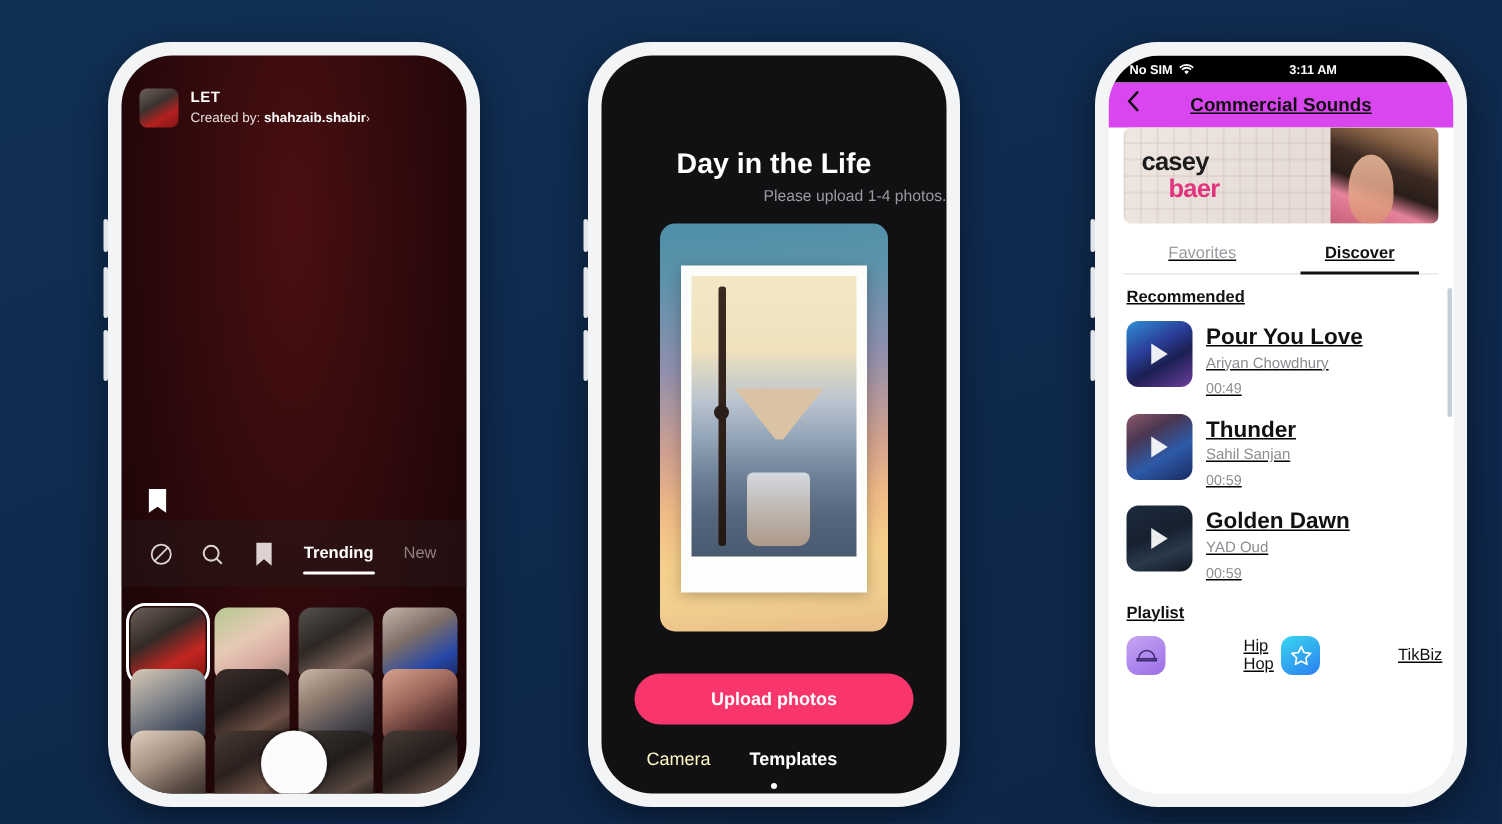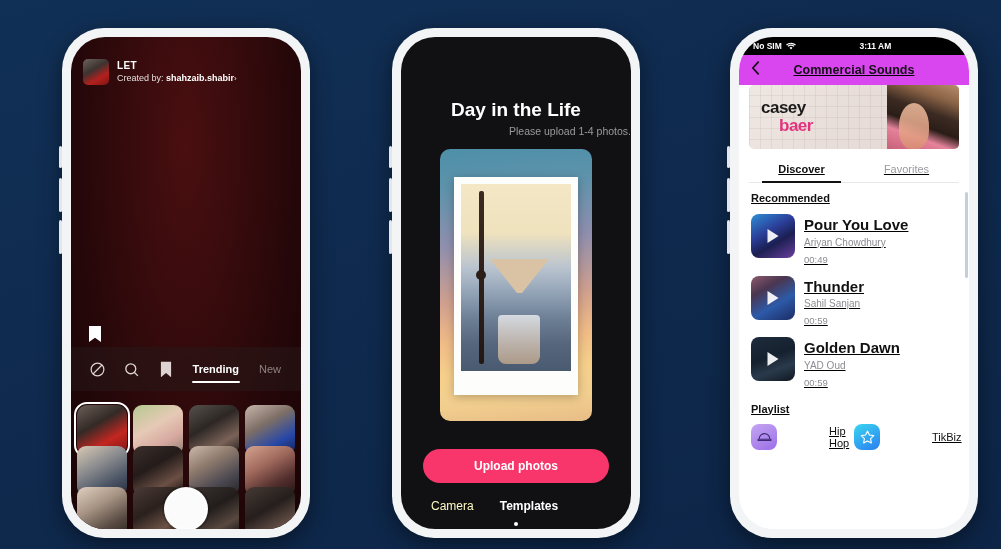--- a/index.html
+++ b/index.html
@@ -16,21 +16,21 @@
   }
 
   
   .phone {
     position: absolute;
     background: #f2f4f6;
     border-radius: 42px;
     box-shadow: 0 6px 22px rgba(0,0,0,.45);
     padding: 9px;
   }
-  .phone.p1 { left: 62px;  top: 28px;  width: 248px; height: 510px; }
+  .phone.p1 { left: 72px;  top: 28px;  width: 248px; height: 510px; }
   .phone.p2 { left: 392px; top: 28px;  width: 248px; height: 510px; }
   .phone.p3 { left: 730px; top: 28px;  width: 248px; height: 510px; }
 
   .screen {
     position: relative;
     width: 100%; height: 100%;
     border-radius: 34px;
     overflow: hidden;
   }
   .side-btn {
@@ -466,22 +466,22 @@
       <div class="banner">
         <div class="banner-collage"></div>
         <div class="banner-text">
           <div class="banner-l1">casey</div>
           <div class="banner-l2">baer</div>
         </div>
         <div class="banner-person"></div>
       </div>
 
       <div class="lib-tabs">
+        <div class="lib-tab">Favorites</div>
         <div class="lib-tab active">Discover</div>
-        <div class="lib-tab">Favorites</div>
       </div>
 
       <div class="sec-head">Recommended</div>
 
       <div class="track">
         <div class="art a1">
           <div class="play-overlay"></div>
         </div>
         <div class="track-meta">
           <div class="track-title">Pour You Love</div>

